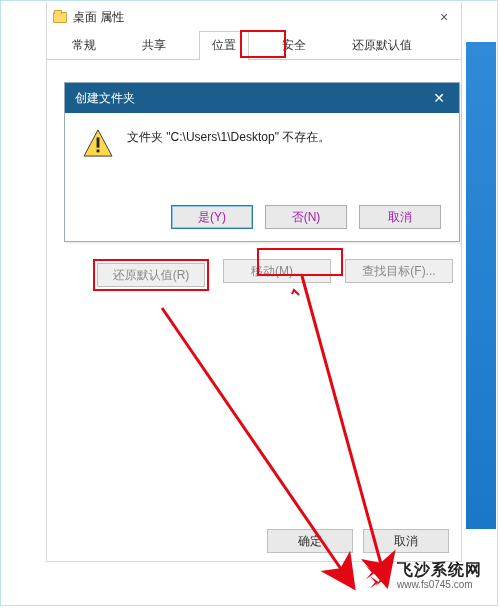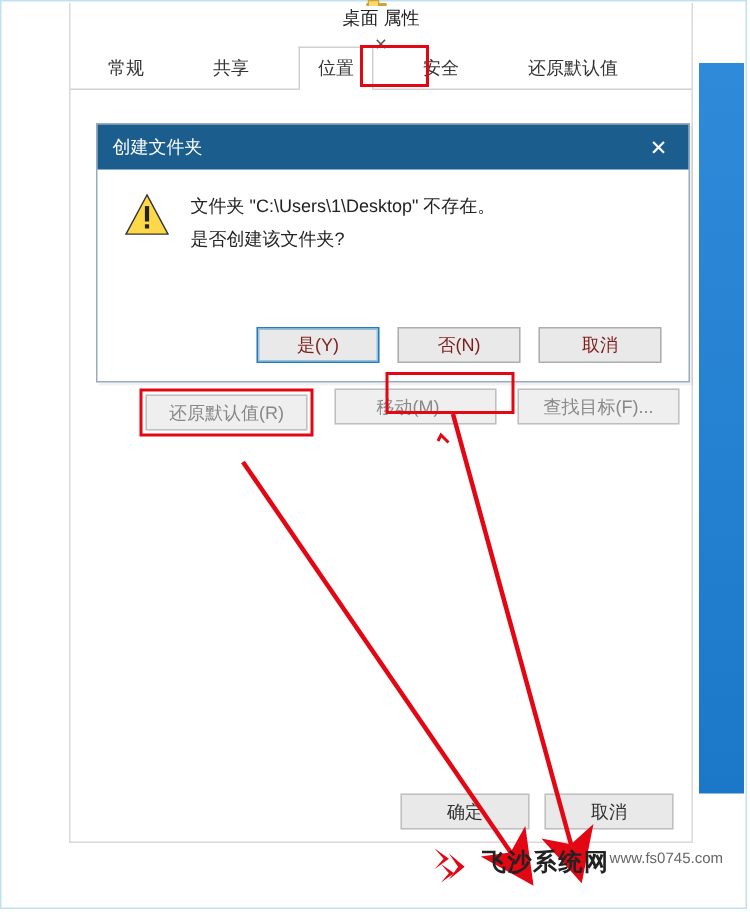--- a/index.html
+++ b/index.html
@@ -1,21 +1,21 @@
 <!DOCTYPE html>
 <html><head>
 <meta charset="utf-8">
 <style>
   * { box-sizing: border-box; margin: 0; padding: 0; }
   body { width: 500px; height: 608px; font-family: "Microsoft YaHei", Tahoma, sans-serif; font-size: 12px; background: #fff; position: relative; overflow: hidden; }
   .frame { width: 498px; height: 606px; border: 1px solid #bfe2f1; position: relative; background: #fff; }
   .canvas { position: absolute; inset: 1px; background: linear-gradient(180deg,#fff 0,#fff 40px,#fff 40px,#fff 100%); }
   .rightshade { position: absolute; top: 40px; right: 0; bottom: 75px; width: 30px; background: linear-gradient(180deg,#2f8bd9,#1b78c9); }
   .win { position: absolute; left: 44px; top: 0; width: 416px; height: 560px; background: #fff; border: 1px solid #d9d9d9; border-top: none; }
-  .titlebar { height: 30px; display: flex; align-items: center; padding: 0 6px; flex-direction: column; }
+  .titlebar { height: 30px; display: flex; align-items: center; padding: 0 6px; }
   .folder-ico { width: 14px; height: 11px; background: #ffd96a; border: 1px solid #caa63a; border-radius: 1px; position: relative; margin-right: 6px; }
   .folder-ico:before { content: ""; position: absolute; top: -3px; left: 0; width: 6px; height: 3px; background: #ffd96a; border: 1px solid #caa63a; border-bottom: none; border-radius: 1px 1px 0 0; }
   .titletxt { flex: 1; color: #222; font-size: 12px; }
   .closex { width: 22px; text-align: center; color: #555; font-size: 14px; font-family: Arial; }
   .tabs { height: 28px; display: flex; align-items: flex-end; padding-left: 12px; border-bottom: 1px solid #d0d0d0; gap: 20px; }
   .tab { padding: 5px 12px 6px; color: #333; border: 1px solid transparent; border-bottom: none; position: relative; top: 1px; background: transparent; }
   .tab.sel { border-color: #d0d0d0; background: #fff; }
   .redbox-tab { position: absolute; left: 193px; top: 28px; width: 46px; height: 28px; border: 2px solid #e30613; pointer-events: none; }
   .panel { position: absolute; left: 8px; right: 8px; top: 64px; bottom: 50px; }
   .act-row { position: absolute; left: 38px; bottom: 220px; display: flex; gap: 14px; }
@@ -25,27 +25,27 @@
   .fbtn { width: 86px; height: 24px; background: #e9e9e9; border: 1px solid #bfbfbf; color: #333; display: flex; align-items: center; justify-content: center; font-size: 12px; cursor: pointer; }
   .dialog { position: absolute; left: 62px; top: 80px; width: 396px; background: #fff; border: 1px solid #96abbf; box-shadow: 2px 2px 0 rgba(0,0,0,.05); }
   .dlg-title { height: 30px; background: #1b5e8e; color: #fff; display: flex; align-items: center; padding: 0 10px; font-size: 12px; justify-content: space-between; }
   .dlg-close { font-family: Arial; font-size: 14px; width: 20px; text-align: center; cursor: pointer; }
   .dlg-body { padding: 14px 18px 12px 18px; }
   .dlg-row { display: flex; align-items: flex-start; gap: 14px; }
   .warn { width: 30px; height: 28px; position: relative; flex-shrink: 0; margin-top: 2px; }
   .warn svg { width: 30px; height: 28px; display: block; }
   .dlg-txt p { color: #222; line-height: 1.8; }
   .dlg-actions { display: flex; gap: 12px; justify-content: flex-end; padding-top: 48px; }
-  .dbtn { width: 82px; height: 24px; background: #e9e9e9; border: 1px solid #adadad; display: flex; align-items: center; justify-content: center; font-size: 12px; color: #7f1d1d; cursor: pointer; text-align: center; }
+  .dbtn { width: 82px; height: 24px; background: #e9e9e9; border: 1px solid #adadad; display: flex; align-items: center; justify-content: center; font-size: 12px; color: #a21caf; cursor: pointer; text-align: center; }
   .dbtn.primary { border: 1px solid #2a7ab0; box-shadow: inset 0 0 0 1px #8dc4e8; }
   .redbox-yes { position: absolute; left: 192px; top: 165px; width: 86px; height: 28px; border: 2px solid #e30613; pointer-events: none; }
   .arrows { position: absolute; left: 0; top: 0; width: 500px; height: 608px; pointer-events: none; }
   .watermark { position: absolute; right: 14px; bottom: 14px; display: flex; align-items: center; gap: 6px; }
   .wm-ico svg { width: 28px; height: 28px; display: block; }
-  .wm-txt { display: flex; line-height: 1.1; }
+  .wm-txt { display: flex; flex-direction: column; line-height: 1.1; }
   .wm-cn { font-size: 16px; font-weight: 700; color: #222; letter-spacing: 1px; }
   .wm-en { font-size: 10px; color: #666; }
 </style>
 </head>
 <body>
 
 <div class="frame">
   <div class="canvas">
     <div class="rightshade"></div>
 
@@ -90,21 +90,20 @@
         <div class="dlg-row">
           <div class="warn">
             <svg viewBox="0 0 32 30">
                 <polygon points="16,1 31,29 1,29" fill="#ffd84a" stroke="#333" stroke-width="1"></polygon>
                 <rect x="14.5" y="9" width="3" height="11" fill="#222"></rect>
                 <rect x="14.5" y="22" width="3" height="3" fill="#222"></rect>
               </svg>
           </div>
           <div class="dlg-txt">
             <p>文件夹 "C:\Users\1\Desktop" 不存在。</p>
-            <p>是否创建该文件夹?</p>
           </div>
         </div>
         <div class="dlg-actions">
           <div class="dbtn primary">是(Y)</div>
           <div class="dbtn">否(N)</div>
           <div class="dbtn">取消</div>
         </div>
       </div>
       <div class="redbox-yes"></div>
     </div>

